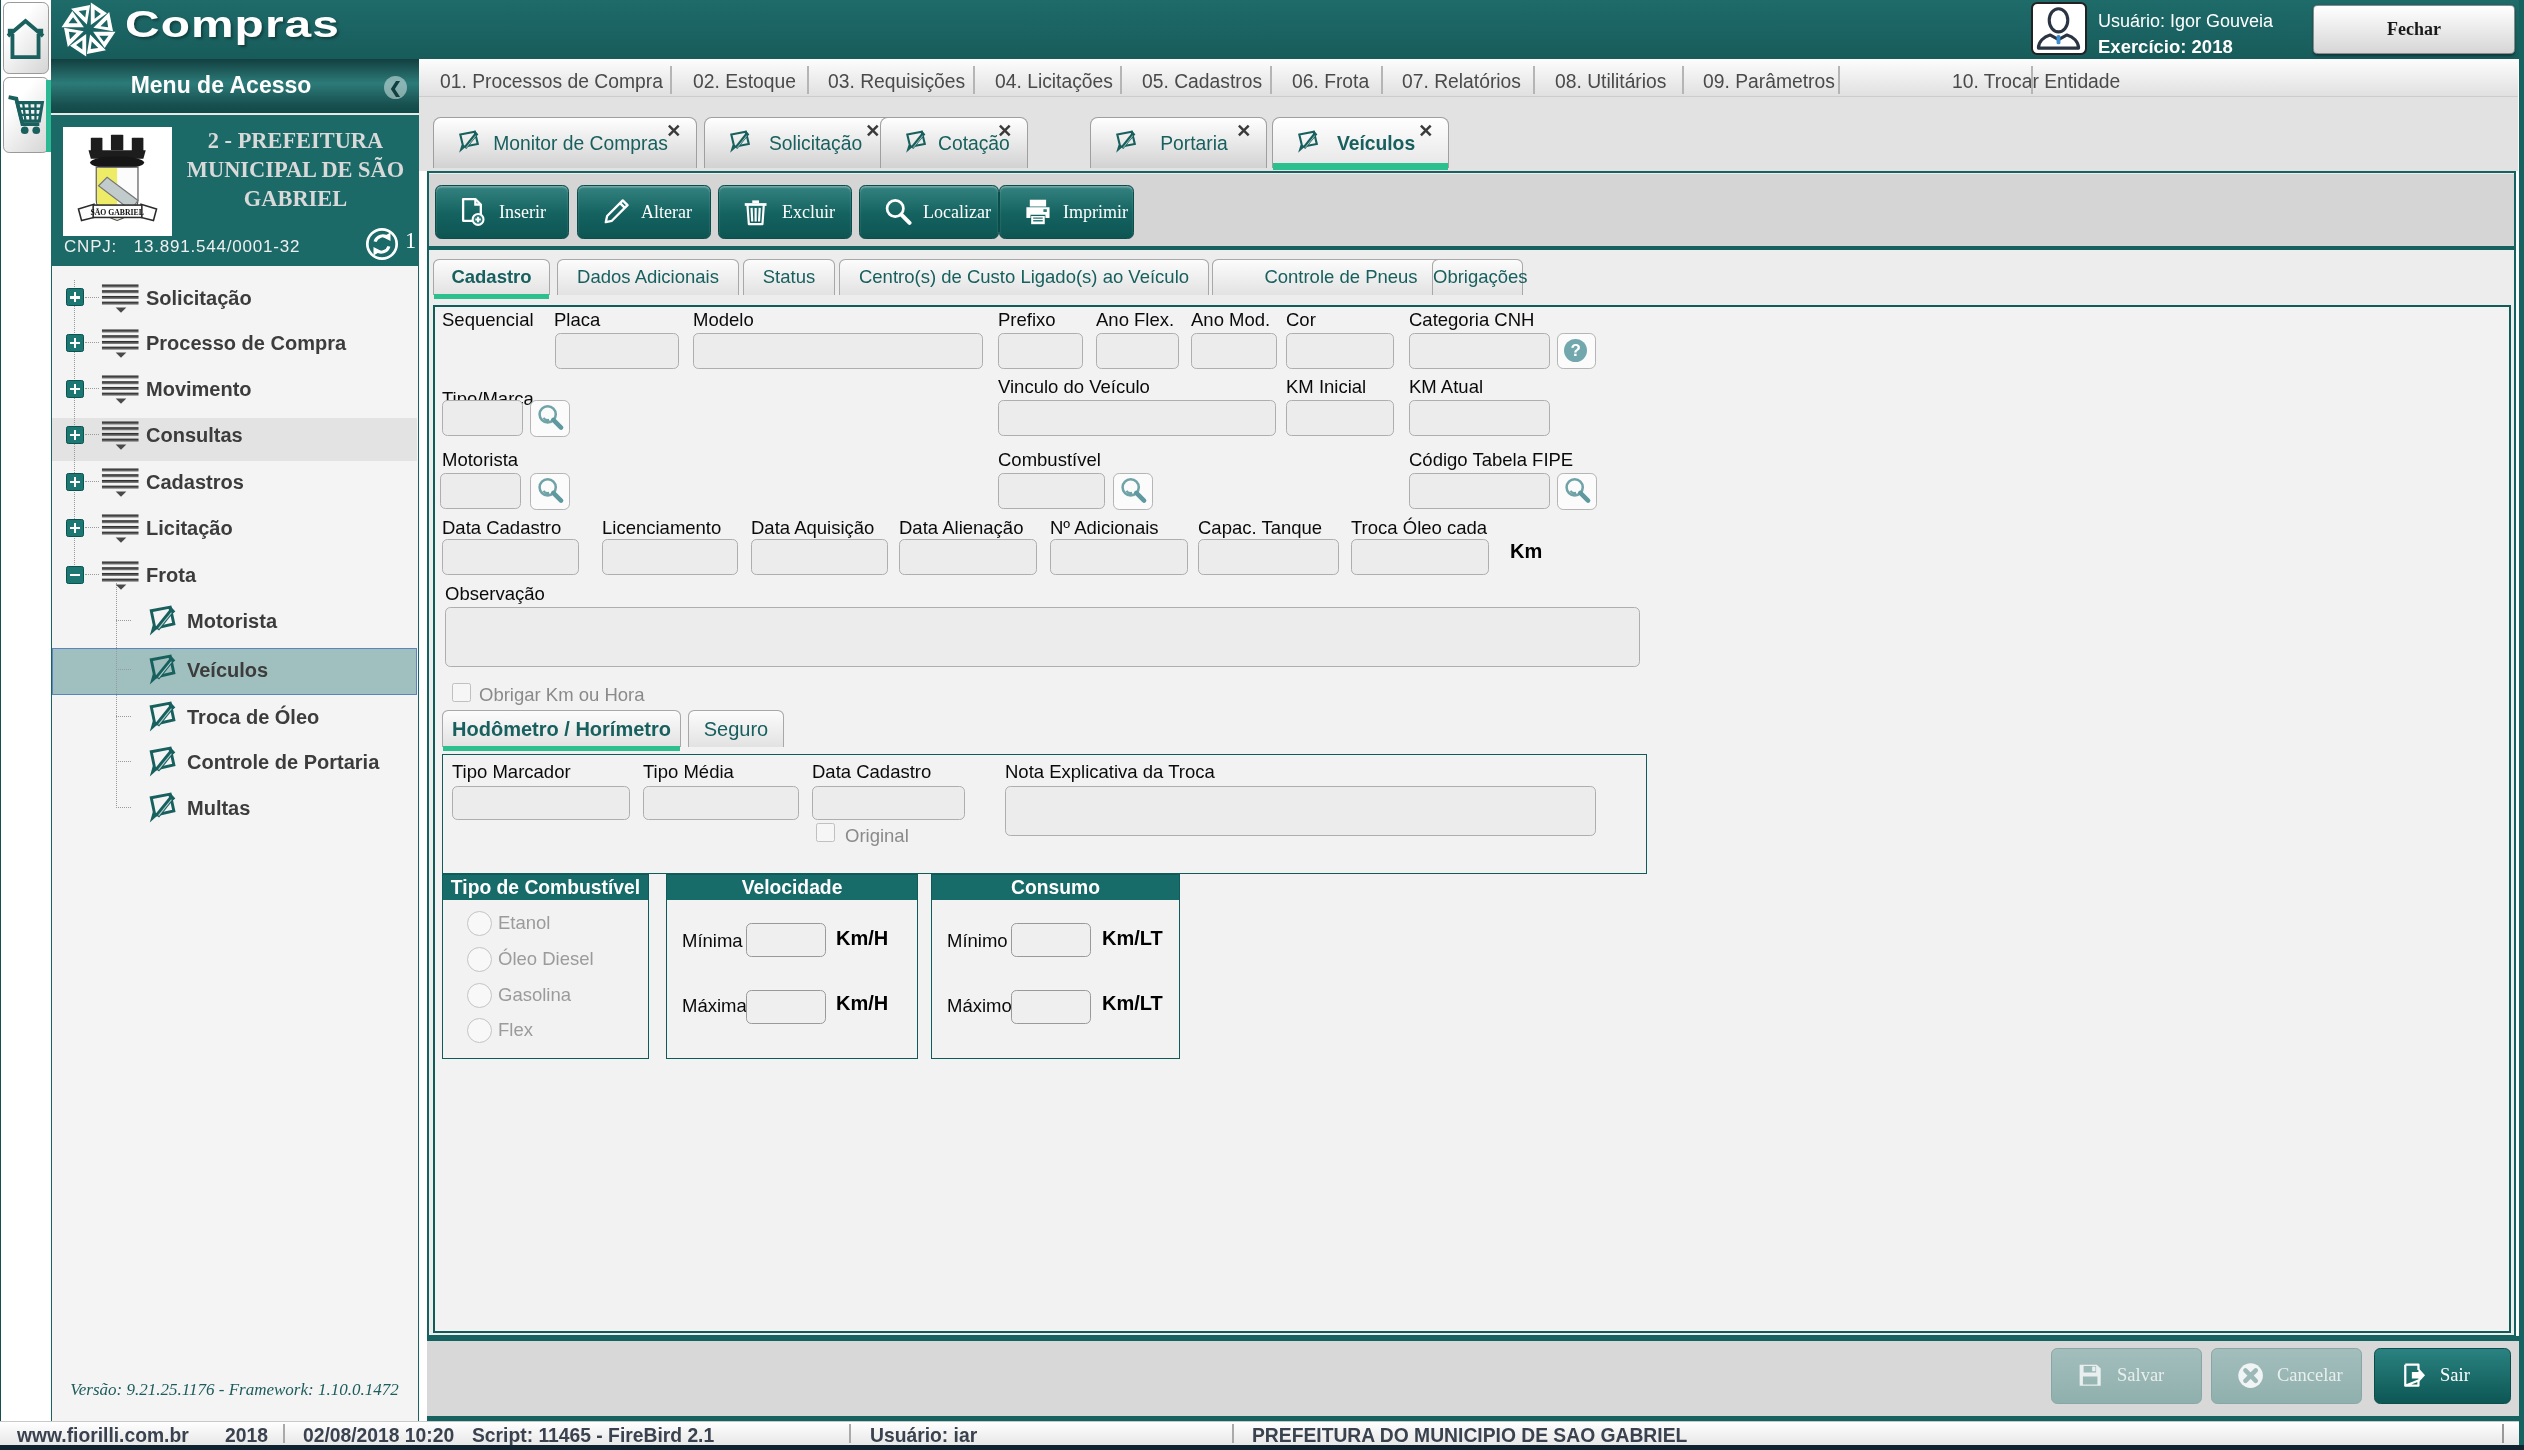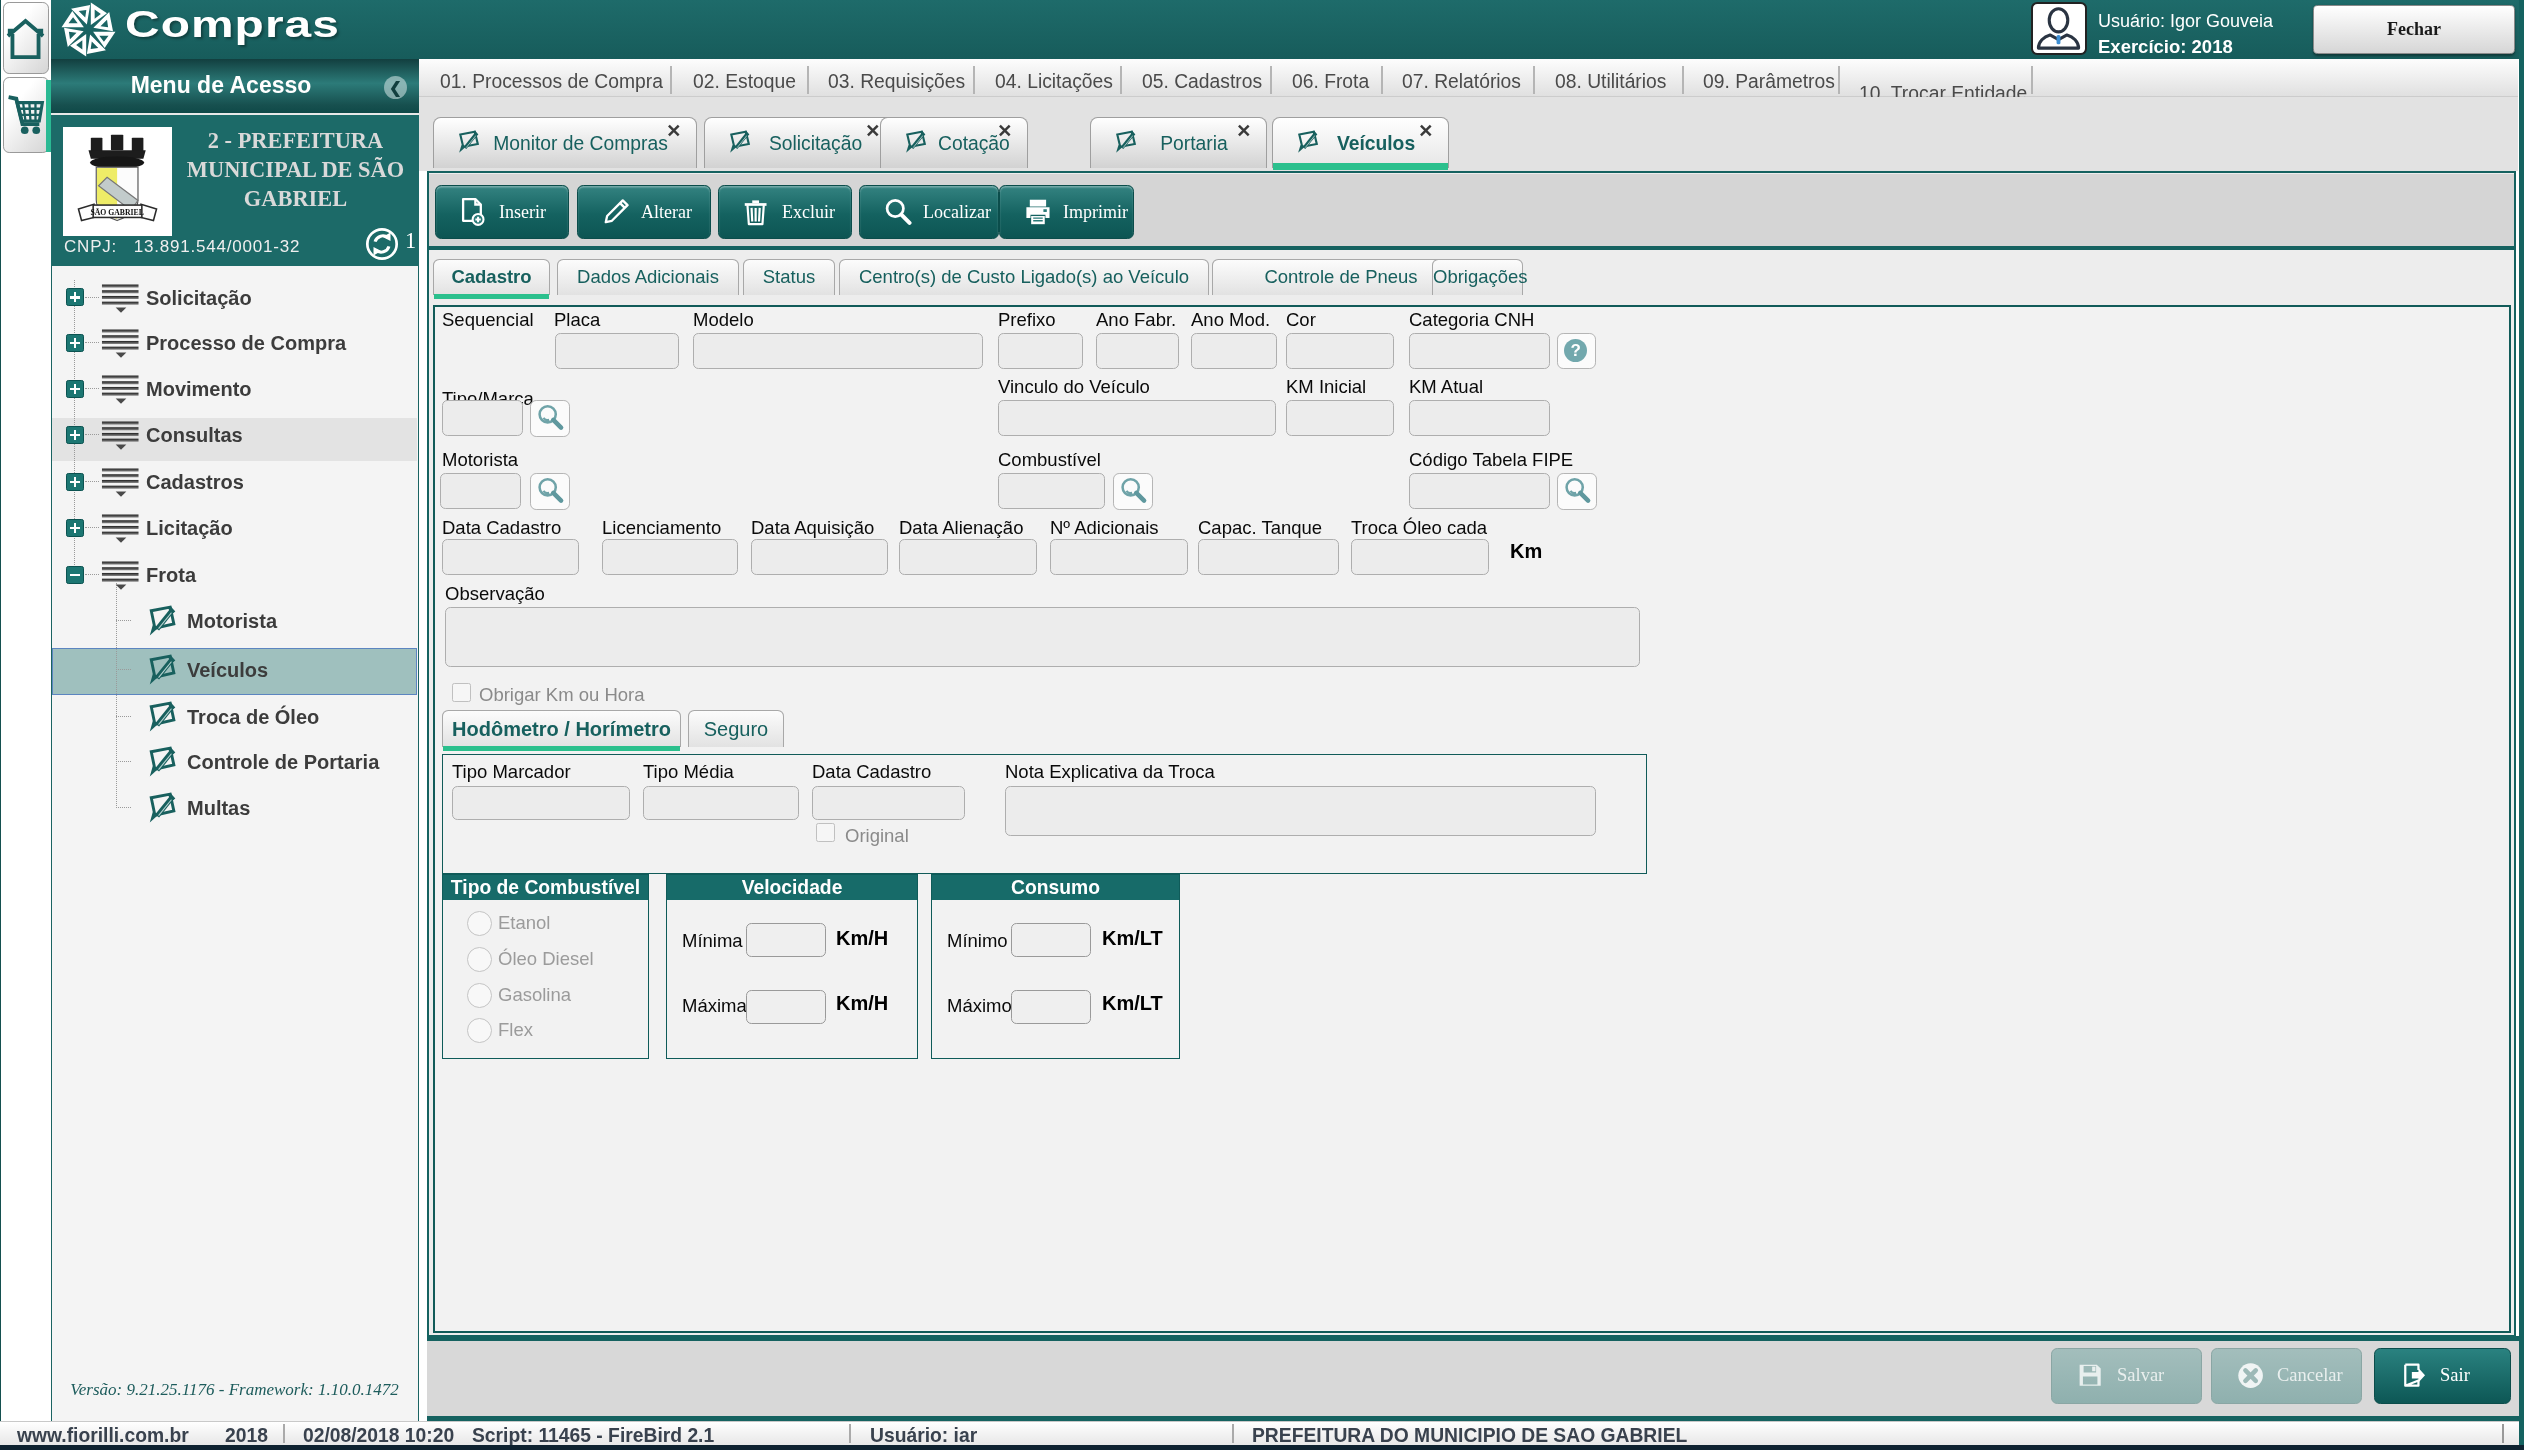--- a/index.html
+++ b/index.html
@@ -402,21 +402,21 @@
 <div class="abs" id="menubar"></div>
 <div class="abs mitem" style="left:440px;">01. Processos de Compra</div>
 <div class="abs mitem" style="left:693px;">02. Estoque</div>
 <div class="abs mitem" style="left:828px;">03. Requisições</div>
 <div class="abs mitem" style="left:995px;">04. Licitações</div>
 <div class="abs mitem" style="left:1142px;">05. Cadastros</div>
 <div class="abs mitem" style="left:1292px;">06. Frota</div>
 <div class="abs mitem" style="left:1402px;">07. Relatórios</div>
 <div class="abs mitem" style="left:1555px;">08. Utilitários</div>
 <div class="abs mitem" style="left:1703px;">09. Parâmetros</div>
-<div class="abs mitem" style="left:1859px;margin-top:12px;">10. Trocar Entidade</div>
+<div class="abs mitem" style="left:1952px;">10. Trocar Entidade</div>
 <div class="abs msep" style="left:670px;"></div>
 <div class="abs msep" style="left:807px;"></div>
 <div class="abs msep" style="left:973px;"></div>
 <div class="abs msep" style="left:1120px;"></div>
 <div class="abs msep" style="left:1270px;"></div>
 <div class="abs msep" style="left:1381px;"></div>
 <div class="abs msep" style="left:1533px;"></div>
 <div class="abs msep" style="left:1682px;"></div>
 <div class="abs msep" style="left:1838px;"></div>
 <div class="abs msep" style="left:2031px;"></div>
@@ -534,21 +534,21 @@
 <div class="abs stab" style="left:557px; width:182px;">Dados Adicionais</div>
 <div class="abs stab" style="left:743px; width:92px;">Status</div>
 <div class="abs stab" style="left:839px; width:370px;">Centro(s) de Custo Ligado(s) ao Veículo</div>
 <div class="abs stab" style="left:1212px; width:258px;">Controle de Pneus</div>
 <div class="abs stab" style="left:1432px; width:91px;">Obrigações</div>
 <div class="abs" id="formpanel"></div>
 <div class="abs flabel" style="left:442px; top:309px;">Sequencial</div>
 <div class="abs flabel" style="left:554px; top:309px;">Placa</div>
 <div class="abs flabel" style="left:693px; top:309px;">Modelo</div>
 <div class="abs flabel" style="left:998px; top:309px;">Prefixo</div>
-<div class="abs flabel" style="left:1096px; top:309px;">Ano Fabr.</div>
+<div class="abs flabel" style="left:1096px; top:309px;">Ano Flex.</div>
 <div class="abs flabel" style="left:1191px; top:309px;">Ano Mod.</div>
 <div class="abs flabel" style="left:1286px; top:309px;">Cor</div>
 <div class="abs flabel" style="left:1409px; top:309px;">Categoria CNH</div>
 <div class="abs finput" style="left:555px; top:333px; width:124px; height:36px;"></div>
 <div class="abs finput" style="left:693px; top:333px; width:290px; height:36px;"></div>
 <div class="abs finput" style="left:998px; top:333px; width:85px; height:36px;"></div>
 <div class="abs finput" style="left:1096px; top:333px; width:83px; height:36px;"></div>
 <div class="abs finput" style="left:1191px; top:333px; width:86px; height:36px;"></div>
 <div class="abs finput" style="left:1286px; top:333px; width:108px; height:36px;"></div>
 <div class="abs finput" style="left:1409px; top:333px; width:141px; height:36px;"></div>

